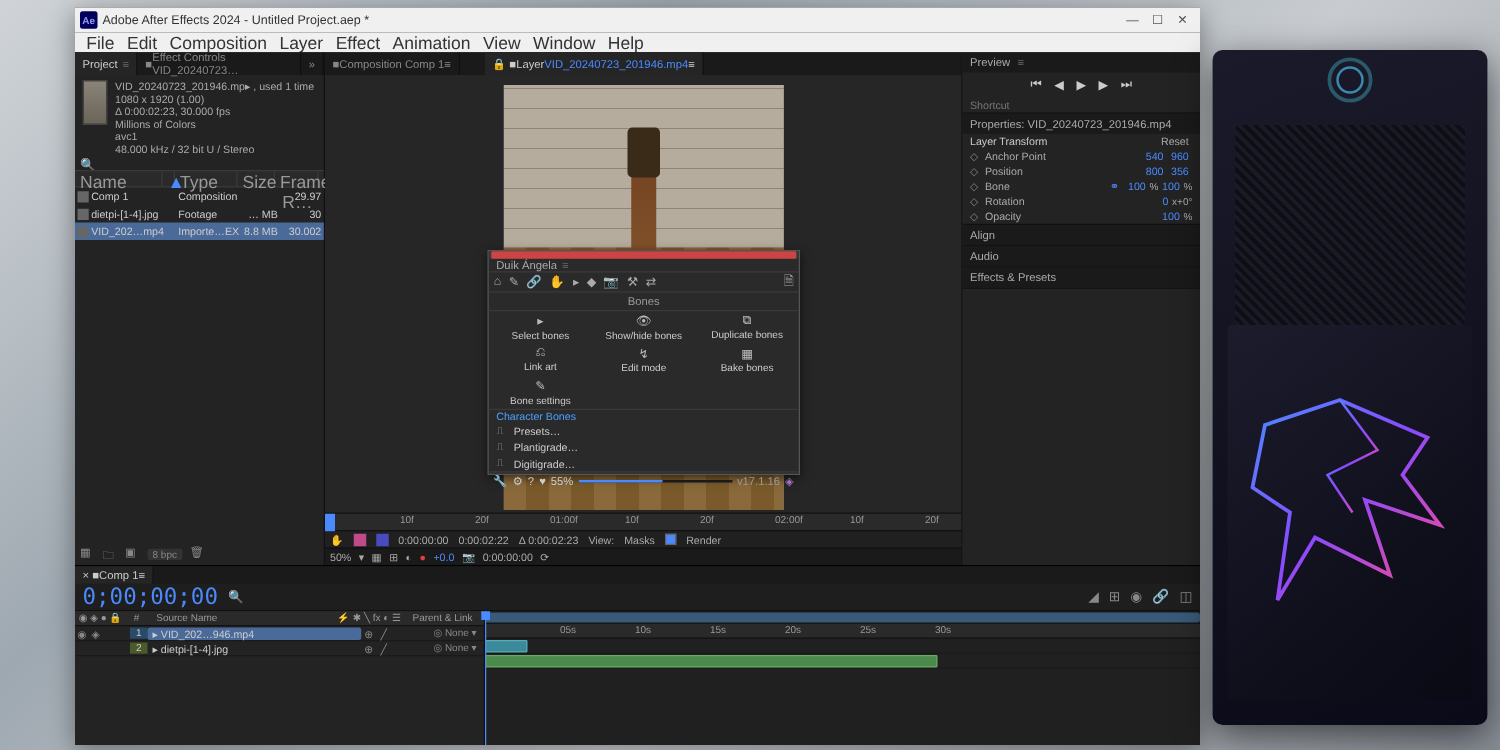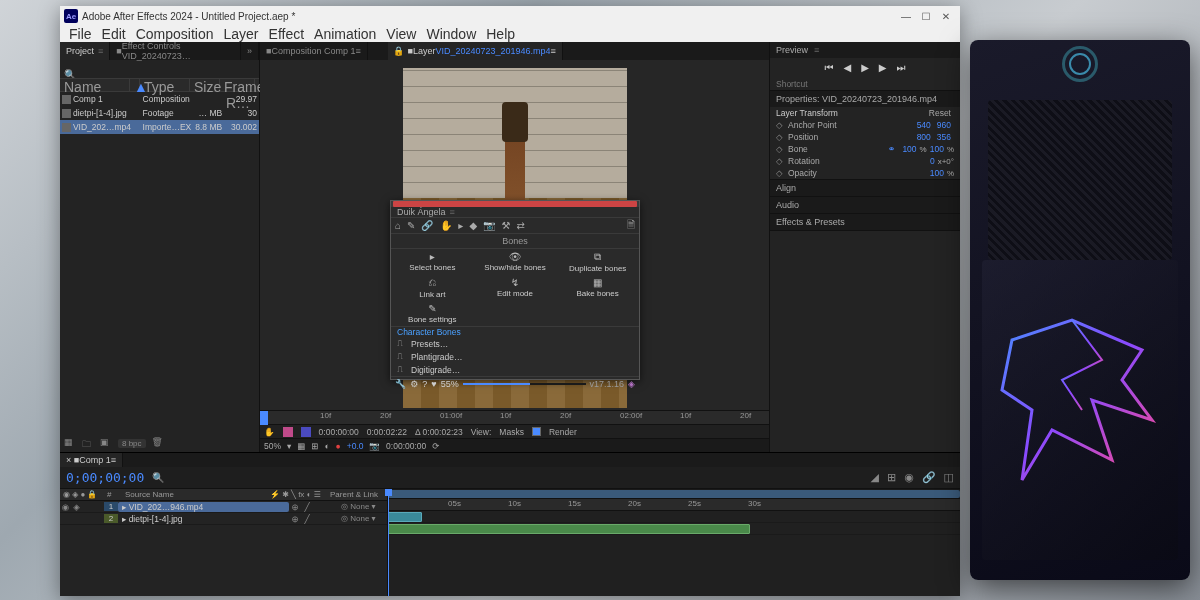--- a/index.html
+++ b/index.html
@@ -76,36 +76,36 @@
 .transport span { cursor:pointer; }
 .prop-row { display:flex; align-items:center; padding:1px 6px; font-size:8.5px; }
 .prop-row .pi { width:12px; color:#888; }
 .prop-row .pn { flex:1; color:#aaa; }
 .prop-row .pv { color:#4a8aff; padding:0 3px; cursor:pointer; }
 .prop-row .pv.reset { color:#aaa; }
 .prop-row .link { color:#4a8aff; font-size:9px; margin-right:4px; }
 .timeline-panel { flex:1; background:#1e1e1e; border-top:1px solid #000; display:flex; flex-direction:column; }
 .tl-tabs { height:14px; background:#1a1a1a; display:flex; font-size:9px; color:#888; }
 .tl-top { height:22px; display:flex; align-items:center; padding:0 6px; gap:8px; border-bottom:1px solid #111; }
-.tl-timecode { color:#4a8aff; font-size:13px; font-family:monospace; }
+.tl-timecode { color:#4a8aff; font-size:18px; font-family:monospace; }
 .tl-top .mag { color:#888; font-size:10px; }
 .tl-top .spacer { flex:1; }
 .tl-top .tbtn { color:#888; font-size:11px; cursor:pointer; }
 .tl-body { flex:1; display:flex; }
 .tl-left { width:328px; background:#232323; border-right:1px solid #111; }
 .tl-header { height:12px; background:#2a2a2a; display:flex; font-size:8px; color:#999; border-bottom:1px solid #111; align-items:center;}
 .tl-header span { padding:0 3px; }
 .tl-row { height:12px; display:flex; font-size:8.5px; color:#ccc; align-items:center; border-bottom:1px solid #1a1a1a; }
 .tl-row .eye { width:11px; text-align:center; color:#888; cursor:pointer; }
 .tl-row .num { width:14px; text-align:center; background:#2a4a6a; font-size:8px; }
 .tl-row.r2 .num { background:#4a5a2a; }
 .tl-row .src { flex:1; padding:0 4px; }
 .tl-row .src.hl { background:#4a6a9a; border-radius:2px; }
 .tl-row .sw { width:12px; text-align:center; color:#888; }
-.tl-row .parent { width:50px; color:#888; font-size:8px; padding-left:4px; }
+.tl-row .parent { width:50px; color:#888; font-size:8px; padding-left:4px;text-align:center; }
 .tl-right { flex:1; background:#202020; position:relative; }
 .tl-ruler { height:12px; background:#2a2a2a; border-bottom:1px solid #111; position:relative; font-size:8px; color:#999; }
 .tl-ruler .tick { position:absolute; top:0; }
 .tl-scroll { height:10px; background:#1a1a1a; border-bottom:1px solid #111; position:relative; }
 .tl-scroll .thumb { position:absolute; left:0; right:0; top:1px; height:8px; background:#3a5a7a; border-radius:2px; }
 .tl-track { height:12px; position:relative; border-bottom:1px solid #1a1a1a; }
 .tl-clip { position:absolute; top:1px; height:10px; background:#3a8a9a; border:1px solid #5aaaba; border-radius:1px; }
 .tl-clip.img { background:#4a8a4a; border-color:#6aaa6a; }
 .playhead { position:absolute; left:0; top:0; bottom:0; width:1px; background:#4a8aff; }
 .playhead::before { content:""; position:absolute; top:0; left:-3px; width:7px; height:7px; background:#4a8aff; }
@@ -149,20 +149,31 @@
     <div class="top-row">
 
       <div class="project-panel">
         <div class="panel-tabs">
           <div class="panel-tab active">
               <span>Project</span>
               <span class="menu-icon">≡</span>
             </div>
           <div class="panel-tab">■ <span>Effect Controls  VID_20240723…</span></div>
           <div class="panel-tab">»</div>
+        </div>
+        <div class="proj-info">
+          <div class="proj-thumb"></div>
+          <div>
+            <div class="line">VID_20240723_201946.mp▸ , used 1 time</div>
+            <div class="line">1080 x 1920 (1.00)</div>
+            <div class="line">Δ 0:00:02:23, 30.000 fps</div>
+            <div class="line">Millions of Colors</div>
+            <div class="line">avc1</div>
+            <div class="line">48.000 kHz / 32 bit U / Stereo</div>
+          </div>
         </div>
         <div class="proj-search"><span class="mag">🔍</span></div>
         <div class="proj-header">
           <span class="col-name">Name</span>
           <span style="width:10px;color:#4a8aff">▲</span>
           <span class="col-type">Type</span>
           <span class="col-size">Size</span>
           <span class="col-fps">Frame R…</span>
         </div>
         <div class="proj-item">

